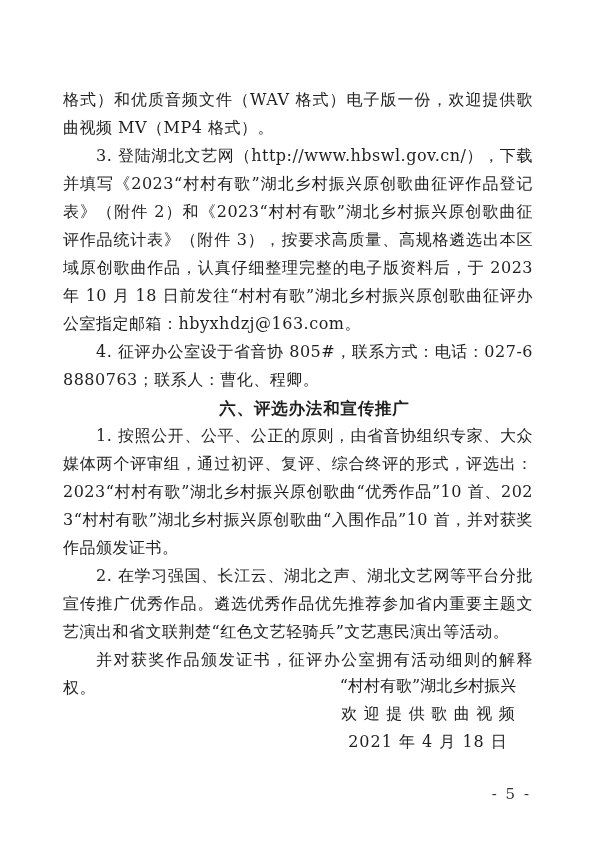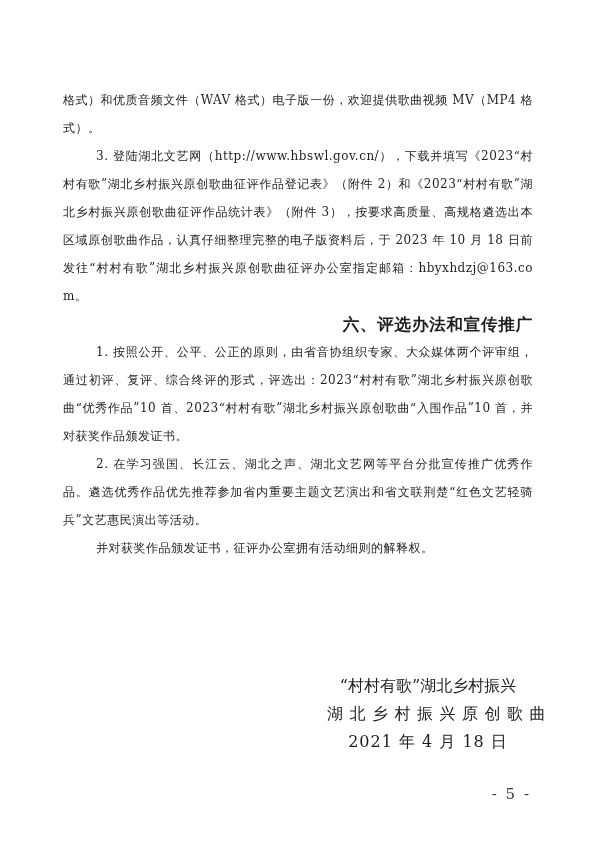--- a/index.html
+++ b/index.html
@@ -17,36 +17,36 @@
     overflow: hidden;
   }
   .content {
     position: absolute;
     left: 63px;
     top: 86px;
     width: 470px;
   }
   .content p {
     margin: 0;
-    font-size: 12px;
+    font-size: 16px;
     line-height: 28px;
     text-align: justify;
     text-justify: inter-character;
     letter-spacing: 0.5px;
     word-break: break-all;
   }
   .content p.indent {
     text-indent: 33px;
   }
   .content p.heading {
     font-family: "Liberation Sans", "DejaVu Sans", sans-serif;
     font-weight: 700;
     font-size: 16.5px;
     letter-spacing: 0.8px;
-    text-align: right;
+    text-align: center;
   }
   .signature {
     position: absolute;
     top: 672px;
     right: 71px;
     width: 202px;
     font-size: 16px;
     line-height: 28px;
   }
   .signature .sig-line1 {
@@ -75,27 +75,28 @@
   }
 </style>
 </head>
 <body>
 
 <div class="page">
 
   <div class="content">
     <p>格式）和优质音频文件（WAV 格式）电子版一份，欢迎提供歌曲视频 MV（MP4 格式）。</p>
     <p class="indent">3. 登陆湖北文艺网（http://www.hbswl.gov.cn/），下载并填写《2023“村村有歌”湖北乡村振兴原创歌曲征评作品登记表》（附件 2）和《2023“村村有歌”湖北乡村振兴原创歌曲征评作品统计表》（附件 3），按要求高质量、高规格遴选出本区域原创歌曲作品，认真仔细整理完整的电子版资料后，于 2023 年 10 月 18 日前发往“村村有歌”湖北乡村振兴原创歌曲征评办公室指定邮箱：hbyxhdzj@163.com。</p>
+    <p class="indent">4. 征评办公室设于省音协 805#，联系方式：电话：027-68880763；联系人：曹化、程卿。</p>
     <p class="indent heading">六、评选办法和宣传推广</p>
     <p class="indent">1. 按照公开、公平、公正的原则，由省音协组织专家、大众媒体两个评审组，通过初评、复评、综合终评的形式，评选出：2023“村村有歌”湖北乡村振兴原创歌曲“优秀作品”10 首、2023“村村有歌”湖北乡村振兴原创歌曲“入围作品”10 首，并对获奖作品颁发证书。</p>
     <p class="indent">2. 在学习强国、长江云、湖北之声、湖北文艺网等平台分批宣传推广优秀作品。遴选优秀作品优先推荐参加省内重要主题文艺演出和省文联荆楚“红色文艺轻骑兵”文艺惠民演出等活动。</p>
     <p class="indent">并对获奖作品颁发证书，征评办公室拥有活动细则的解释权。</p>
   </div>
 
   <div class="signature">
     <div class="sig-line1">“村村有歌”湖北乡村振兴</div>
-    <div class="sig-line2">湖北乡村振兴原创歌曲</div>
+    <div class="sig-line2">欢迎提供歌曲视频</div>
     <div class="sig-date">2021 年 4 月 18 日</div>
   </div>
 
   <div class="page-number">- 5 -</div>
 
 </div>
 
 </body></html>

